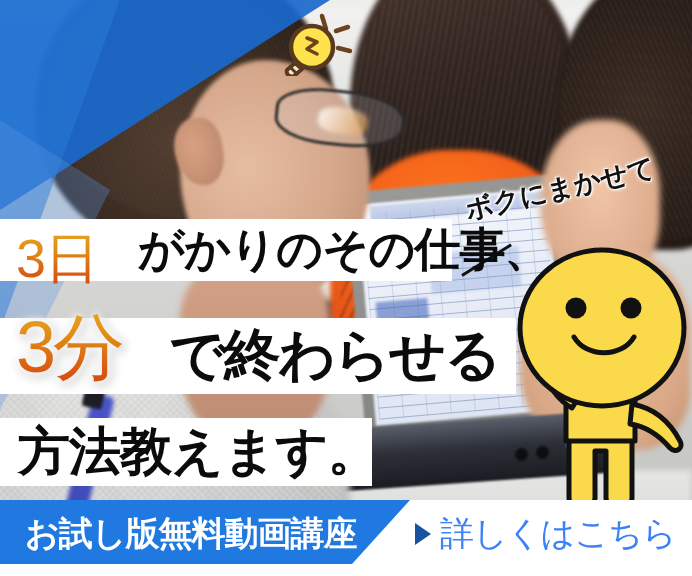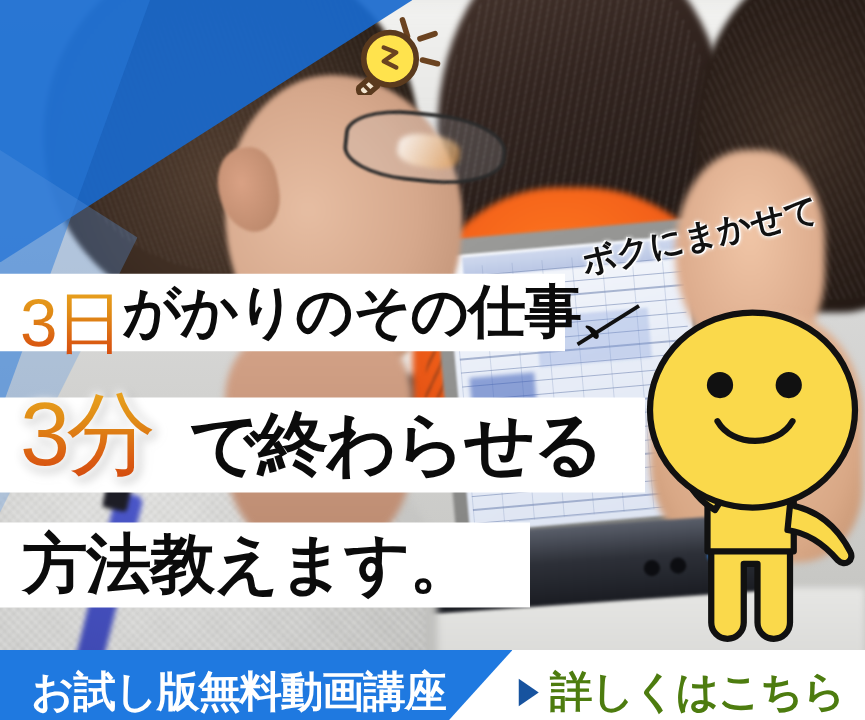--- a/index.html
+++ b/index.html
@@ -227,25 +227,25 @@
   
   .band {
     position:absolute;
     background:#ffffff;
     display:flex; align-items:center;
     white-space:nowrap;
     font-family:"Liberation Sans", sans-serif;
     font-weight:bold;
   }
   #band1 { left:0; top:219px; width:452px; height:62px; padding-left:14px; }
-  #band2 { left:0; top:318px; width:516px; height:76px; padding-left:14px;align-items:flex-end; }
-  #band3 { left:0; top:418px; width:424px; height:68px; padding-left:18px; }
+  #band2 { left:0; top:318px; width:516px; height:76px; padding-left:32px;align-items:flex-end; }
+  #band3 { left:0; top:418px; width:372px; height:68px; padding-left:18px; }
 
   .t-black { color:#0b0b0b; letter-spacing:-1px; }
-  #band1 .t-black { font-size:46px; }
+  #band1 .t-black { font-size:46px;margin-left:40px; }
   #band3 .t-black { font-size:52px; }
   #band2 .t-black { font-size:56px; letter-spacing:-2px; }
 
   .big-num {
     position:absolute;
     font-weight:normal;
     font-family:"Liberation Sans", sans-serif;
     background:linear-gradient(180deg,#ecae22 0%,#e08b16 38%,#da5c12 70%,#cf3f0c 100%);
     -webkit-background-clip:text; background-clip:text;
     color:transparent; -webkit-text-fill-color:transparent;
@@ -270,38 +270,38 @@
   .speech-line {
     position:absolute; left:462px; top:274px; width:58px; height:3px;
     background:#111; transform:rotate(-32deg); transform-origin:left center;
   }
 
   
   .mascot { position:absolute; left:494px; top:236px; width:200px; height:285px; }
 
   
   .bottombar {
-    position:absolute; left:0; bottom:0; width:692px; height:56px;
+    position:absolute; left:0; bottom:0; width:692px; height:76px;
     background:#ffffff;
   }
   .bb-blue {
     position:absolute; left:0; top:0; width:410px; height:64px;
     background:#1f79e0;
     clip-path:polygon(0 0, 410px 0, 352px 64px, 0 64px);
   }
   .bb-blue-label {
     position:absolute; left:25px; top:11px;
     font-size:34px; font-weight:bold; color:#ffffff;
     font-family:"Liberation Sans", sans-serif;
     letter-spacing:-1px; white-space:nowrap;
   }
   .bb-cta {
     position:absolute; left:415px; top:11px;
     display:flex; align-items:center; gap:9px;
-    font-size:34px; font-weight:bold; color:#4d7c0f;
+    font-size:34px; font-weight:normal; color:#3b82f6;
     font-family:"Liberation Sans", sans-serif;
     letter-spacing:-1px; white-space:nowrap;
   }
   .tri {
     width:0; height:0;
     border-left:16px solid #17539f;
     border-top:11px solid transparent;
     border-bottom:11px solid transparent;
   }
 </style>

